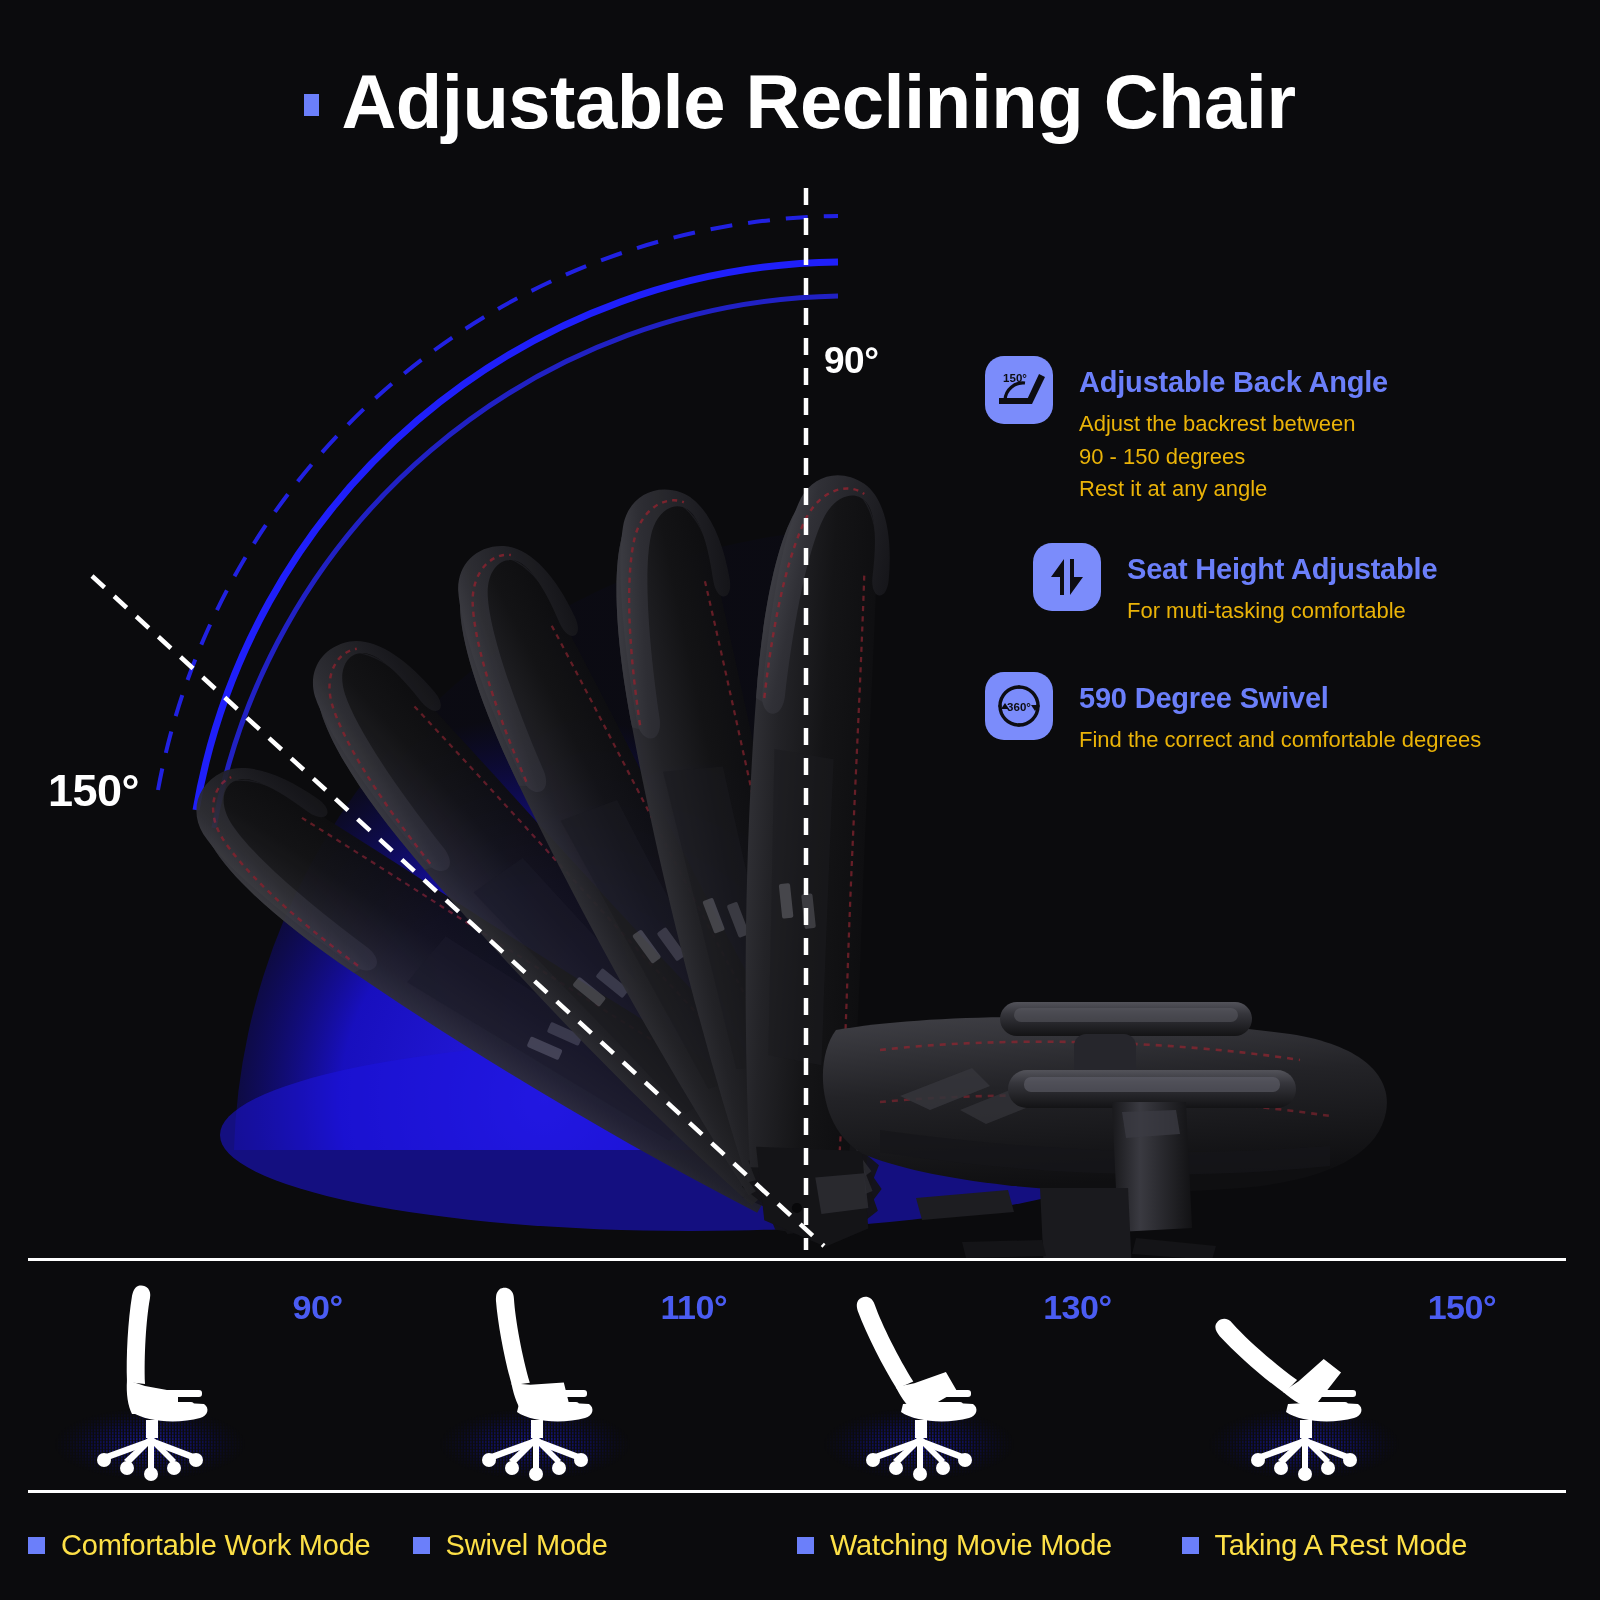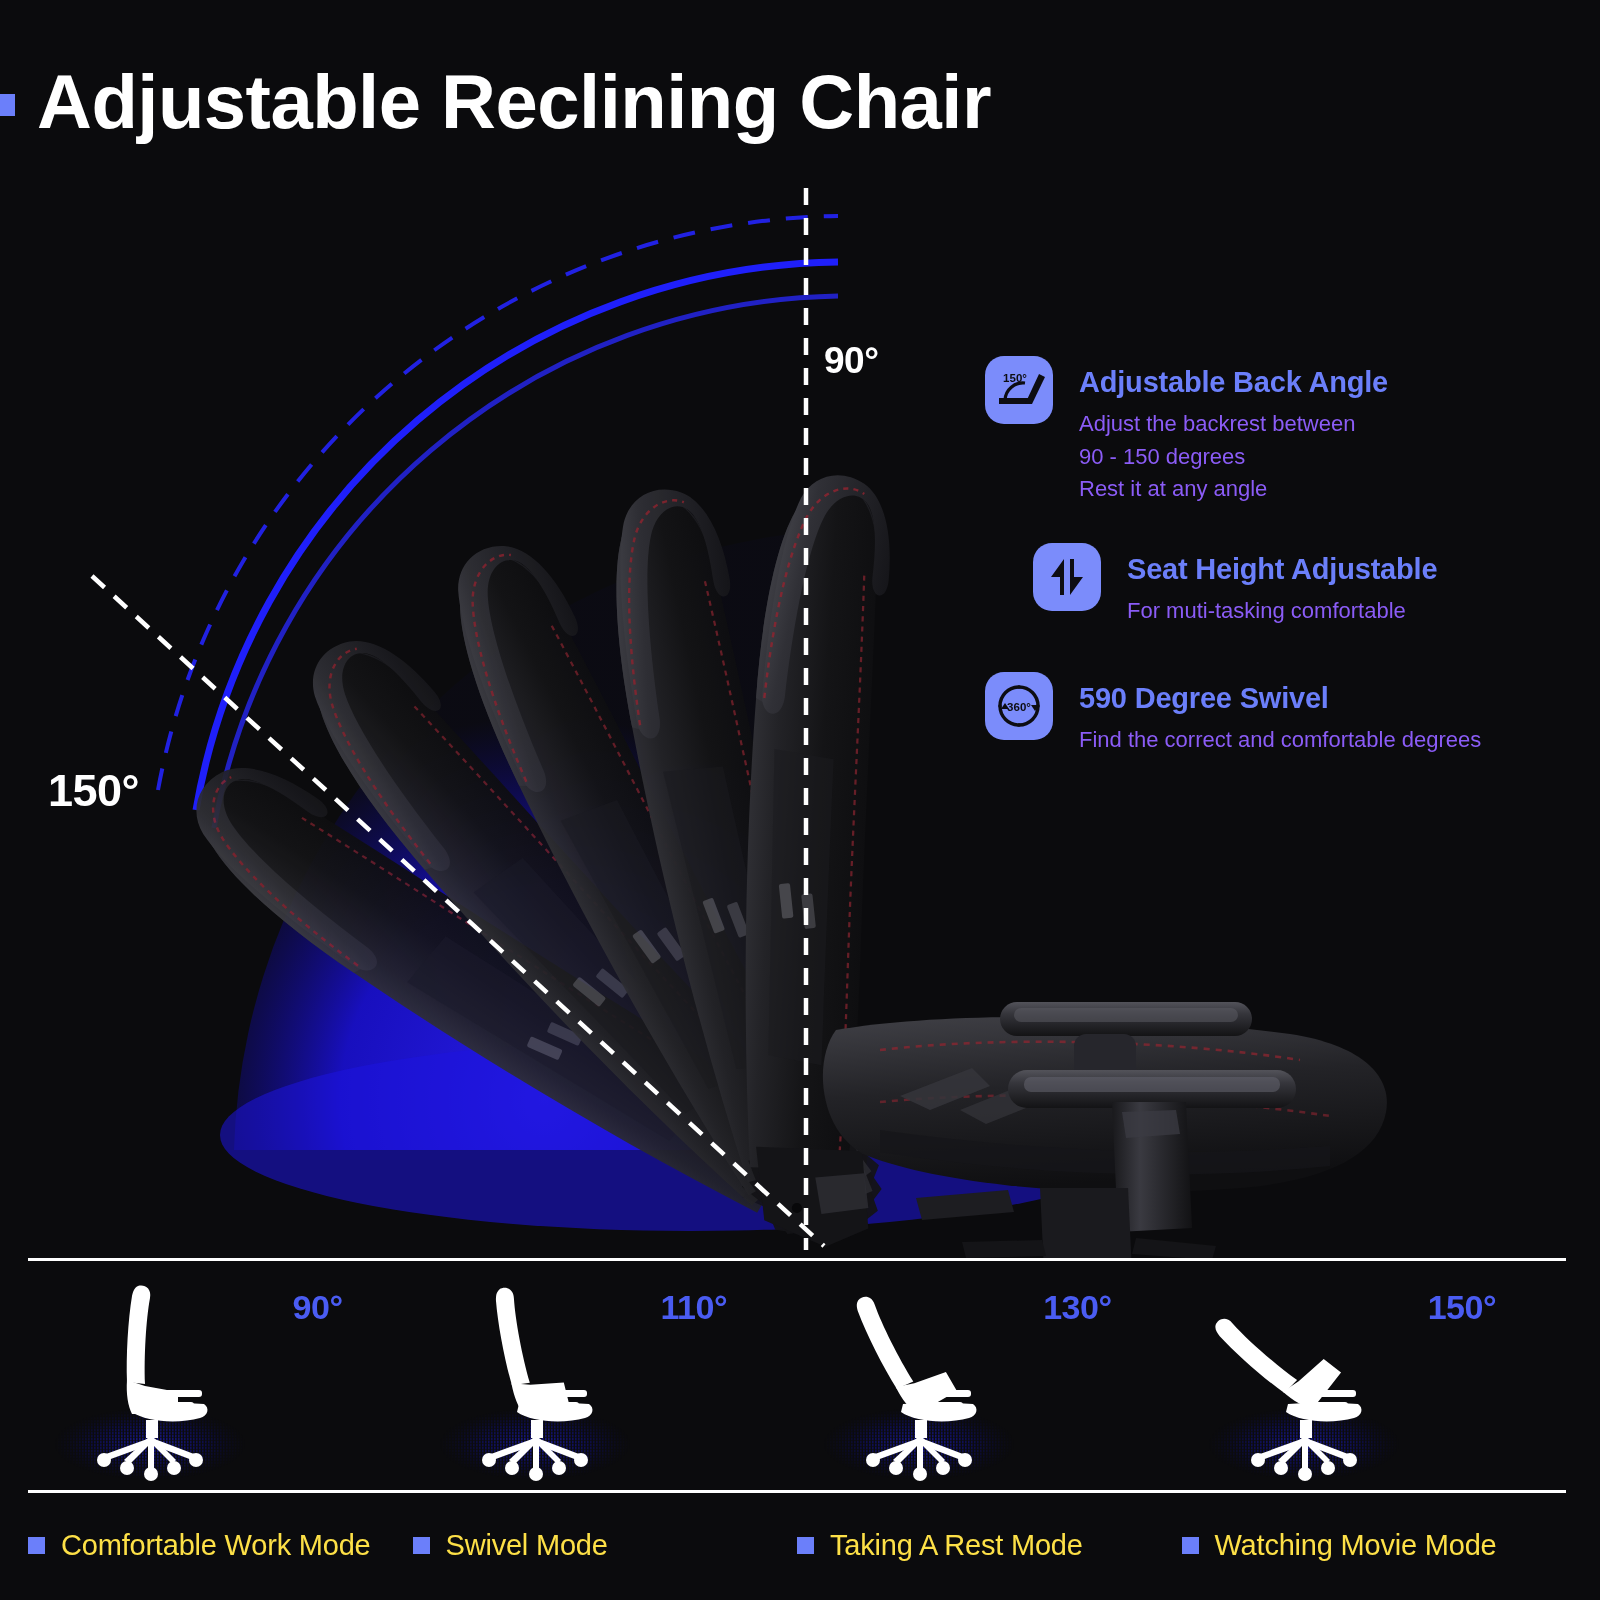--- a/index.html
+++ b/index.html
@@ -5,21 +5,21 @@
   html,body{margin:0;padding:0;background:#0a0a0c;}
   body{
     width:1600px;height:1600px;overflow:hidden;position:relative;
     font-family:"Liberation Sans","DejaVu Sans",sans-serif;
     background:#0b0b0d;
   }
 
   
   #title-row{
     position:absolute;left:0;top:52px;width:1600px;height:100px;
-    display:flex;align-items:center;
+    display:flex;align-items:center;justify-content:center;
   }
   #title-bullet{
     width:15px;height:22px;background:#6b7ffa;margin-right:22px;
     margin-top:6px;flex:0 0 auto;
   }
   #title-text{
     color:#ffffff;font-size:76px;font-weight:bold;letter-spacing:-0.5px;
     white-space:nowrap;line-height:1;
   }
 
@@ -41,21 +41,21 @@
     width:68px;height:68px;border-radius:19px;background:#7b8cfb;
     flex:0 0 auto;position:relative;margin-right:26px;margin-top:4px;
   }
   .feat-icon svg{position:absolute;left:0;top:0;}
   .feat-body{padding-top:2px;}
   .feat-title{
     color:#6b7ffa;font-size:29px;font-weight:bold;line-height:1.15;
     margin-bottom:9px;white-space:nowrap;letter-spacing:-0.2px;margin-top:12px;
   }
   .feat-desc{
-    color:#8b5cf6;font-size:22px;line-height:1.42;font-weight:300;
+    color:#eab308;font-size:22px;line-height:1.42;font-weight:300;
     white-space:nowrap;
   }
   .feat-desc div{margin-bottom:1px;}
 
   
   .hero-label{
     position:absolute;color:#ffffff;font-weight:bold;
     letter-spacing:-0.5px;line-height:1;
   }
   #label-90{left:824px;top:192px;font-size:37px;}
@@ -509,19 +509,19 @@
   <div class="caption">
     <div class="cap-bullet"></div>
     <div class="cap-text">Comfortable Work Mode</div>
   </div>
   <div class="caption">
     <div class="cap-bullet"></div>
     <div class="cap-text">Swivel Mode</div>
   </div>
   <div class="caption">
     <div class="cap-bullet"></div>
-    <div class="cap-text">Taking A Rest Mode</div>
+    <div class="cap-text">Watching Movie Mode</div>
   </div>
   <div class="caption">
     <div class="cap-bullet"></div>
-    <div class="cap-text">Watching Movie Mode</div>
+    <div class="cap-text">Taking A Rest Mode</div>
   </div>
 </div>
 
 </body></html>

